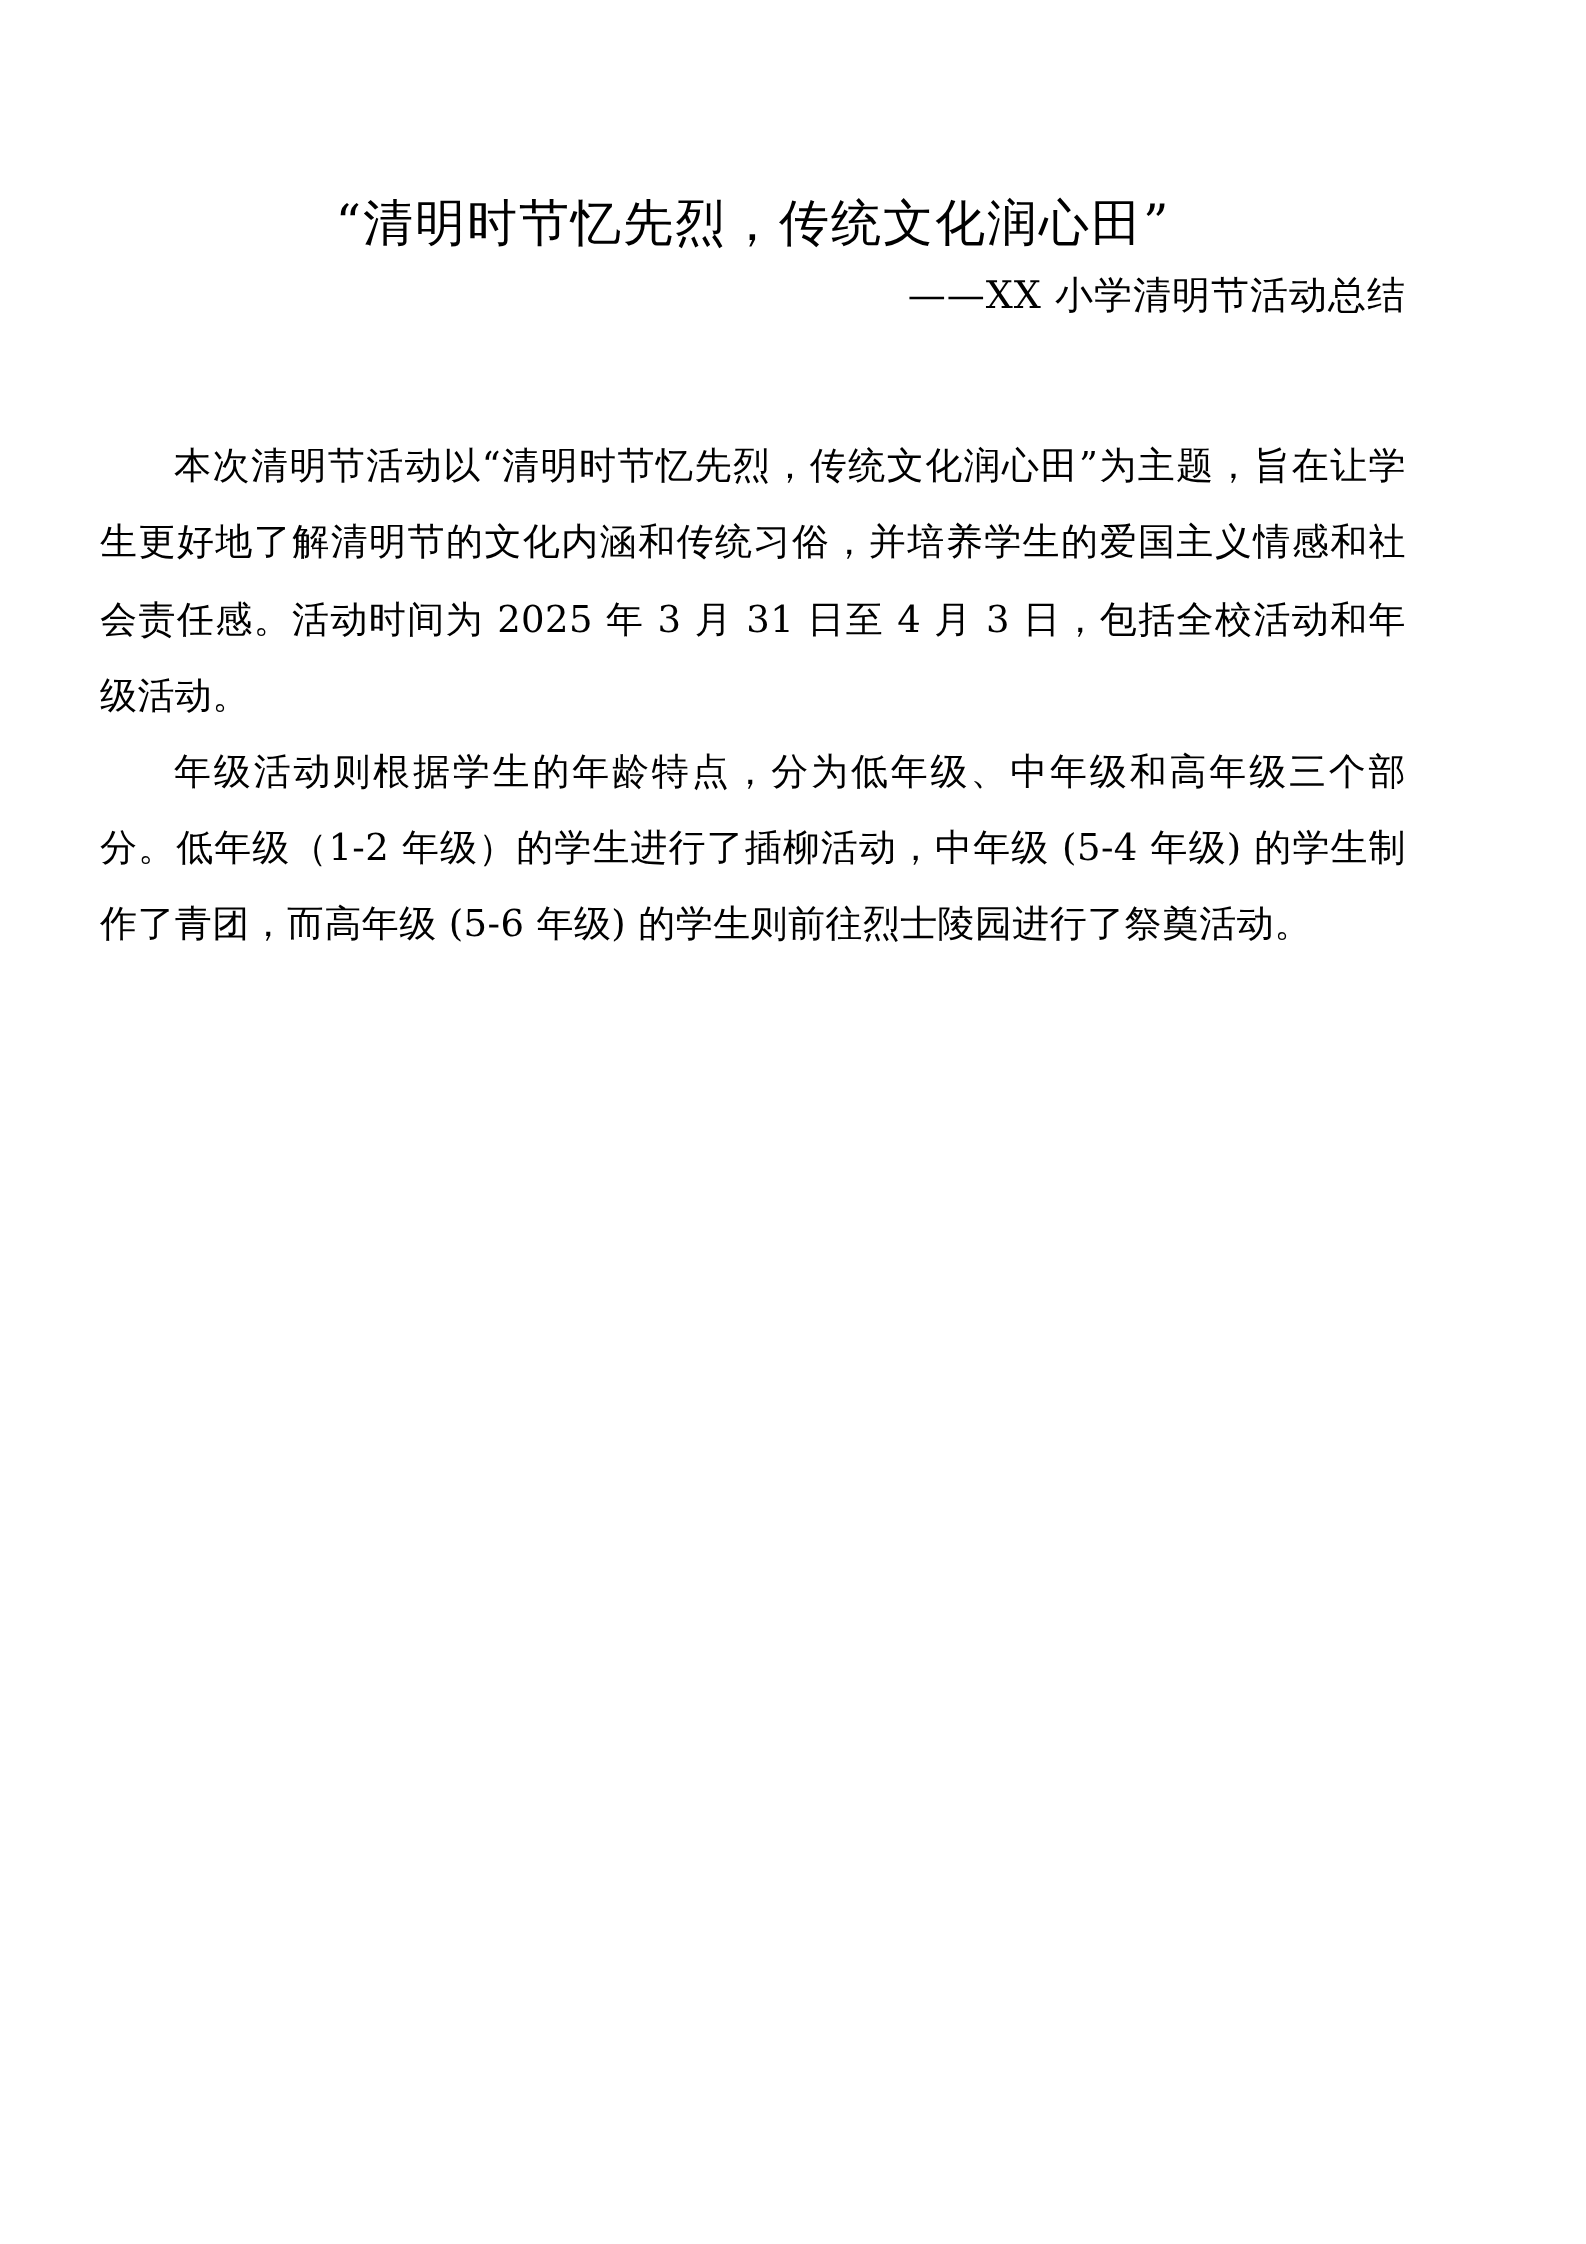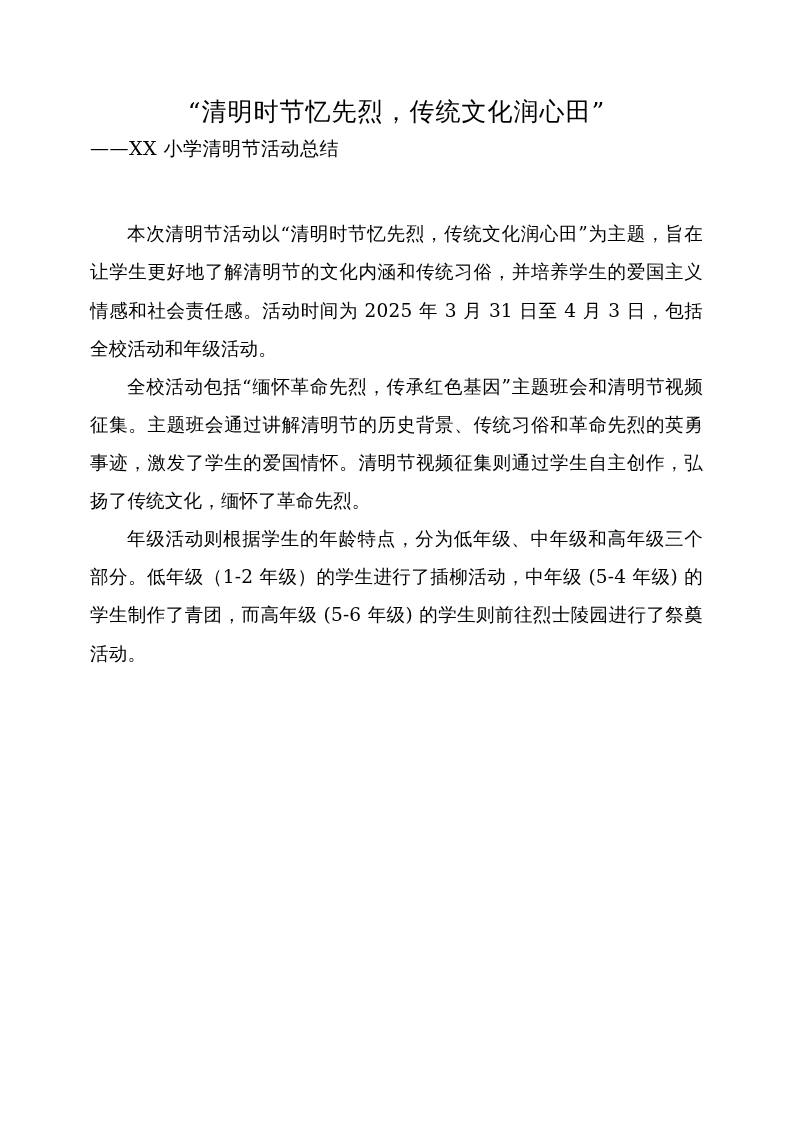--- a/index.html
+++ b/index.html
@@ -12,32 +12,32 @@
     height: 1122px;
     font-family: "DejaVu Serif", "Liberation Serif", serif;
     color: #000000;
     -webkit-font-smoothing: antialiased;
   }
   .page {
     position: relative;
     width: 793px;
     height: 1122px;
     box-sizing: border-box;
-    padding: 95px 90px 60px 90px;
+    padding: 95px 90px 60px 50px;
   }
   .doc-title {
     text-align: center;
     font-size: 25px;
     line-height: 1.35;
     font-weight: normal;
     letter-spacing: 1px;
     margin: 0 0 6px 0;
   }
   .doc-subtitle {
-    text-align: left;
+    text-align: right;
     font-size: 19px;
     line-height: 1.4;
     font-weight: normal;
     letter-spacing: 0.5px;
     margin: 0 0 54px 0;
   }
   .body-text {
     font-size: 18.5px;
     line-height: 2.06;
     text-align: justify;
@@ -54,18 +54,17 @@
 <body>
 
 <div class="page">
 
   <h1 class="doc-title">“清明时节忆先烈，传统文化润心田”</h1>
 
   <h2 class="doc-subtitle">——XX 小学清明节活动总结</h2>
 
   <p class="body-text">本次清明节活动以“清明时节忆先烈，传统文化润心田”为主题，旨在让学生更好地了解清明节的文化内涵和传统习俗，并培养学生的爱国主义情感和社会责任感。活动时间为 2025 年 3 月 31 日至 4 月 3 日，包括全校活动和年级活动。</p>
 
-  <p class="body-text">全校活动包括“缅怀革命先烈，传承红色基因”主题班会和清明节视频征集。主题班会通过讲解清明节的历史背景、传统习俗和革命先烈的英勇事迹，激发了学生的爱国情怀。清明节视频征集则通过学生自主创作，弘扬了传统文化，缅怀了革命先烈。</p>
 
   <p class="body-text">年级活动则根据学生的年龄特点，分为低年级、中年级和高年级三个部分。低年级（1-2 年级）的学生进行了插柳活动，中年级 (5-4 年级) 的学生制作了青团，而高年级 (5-6 年级) 的学生则前往烈士陵园进行了祭奠活动。</p>
 
 
 </div>
 
 </body></html>

